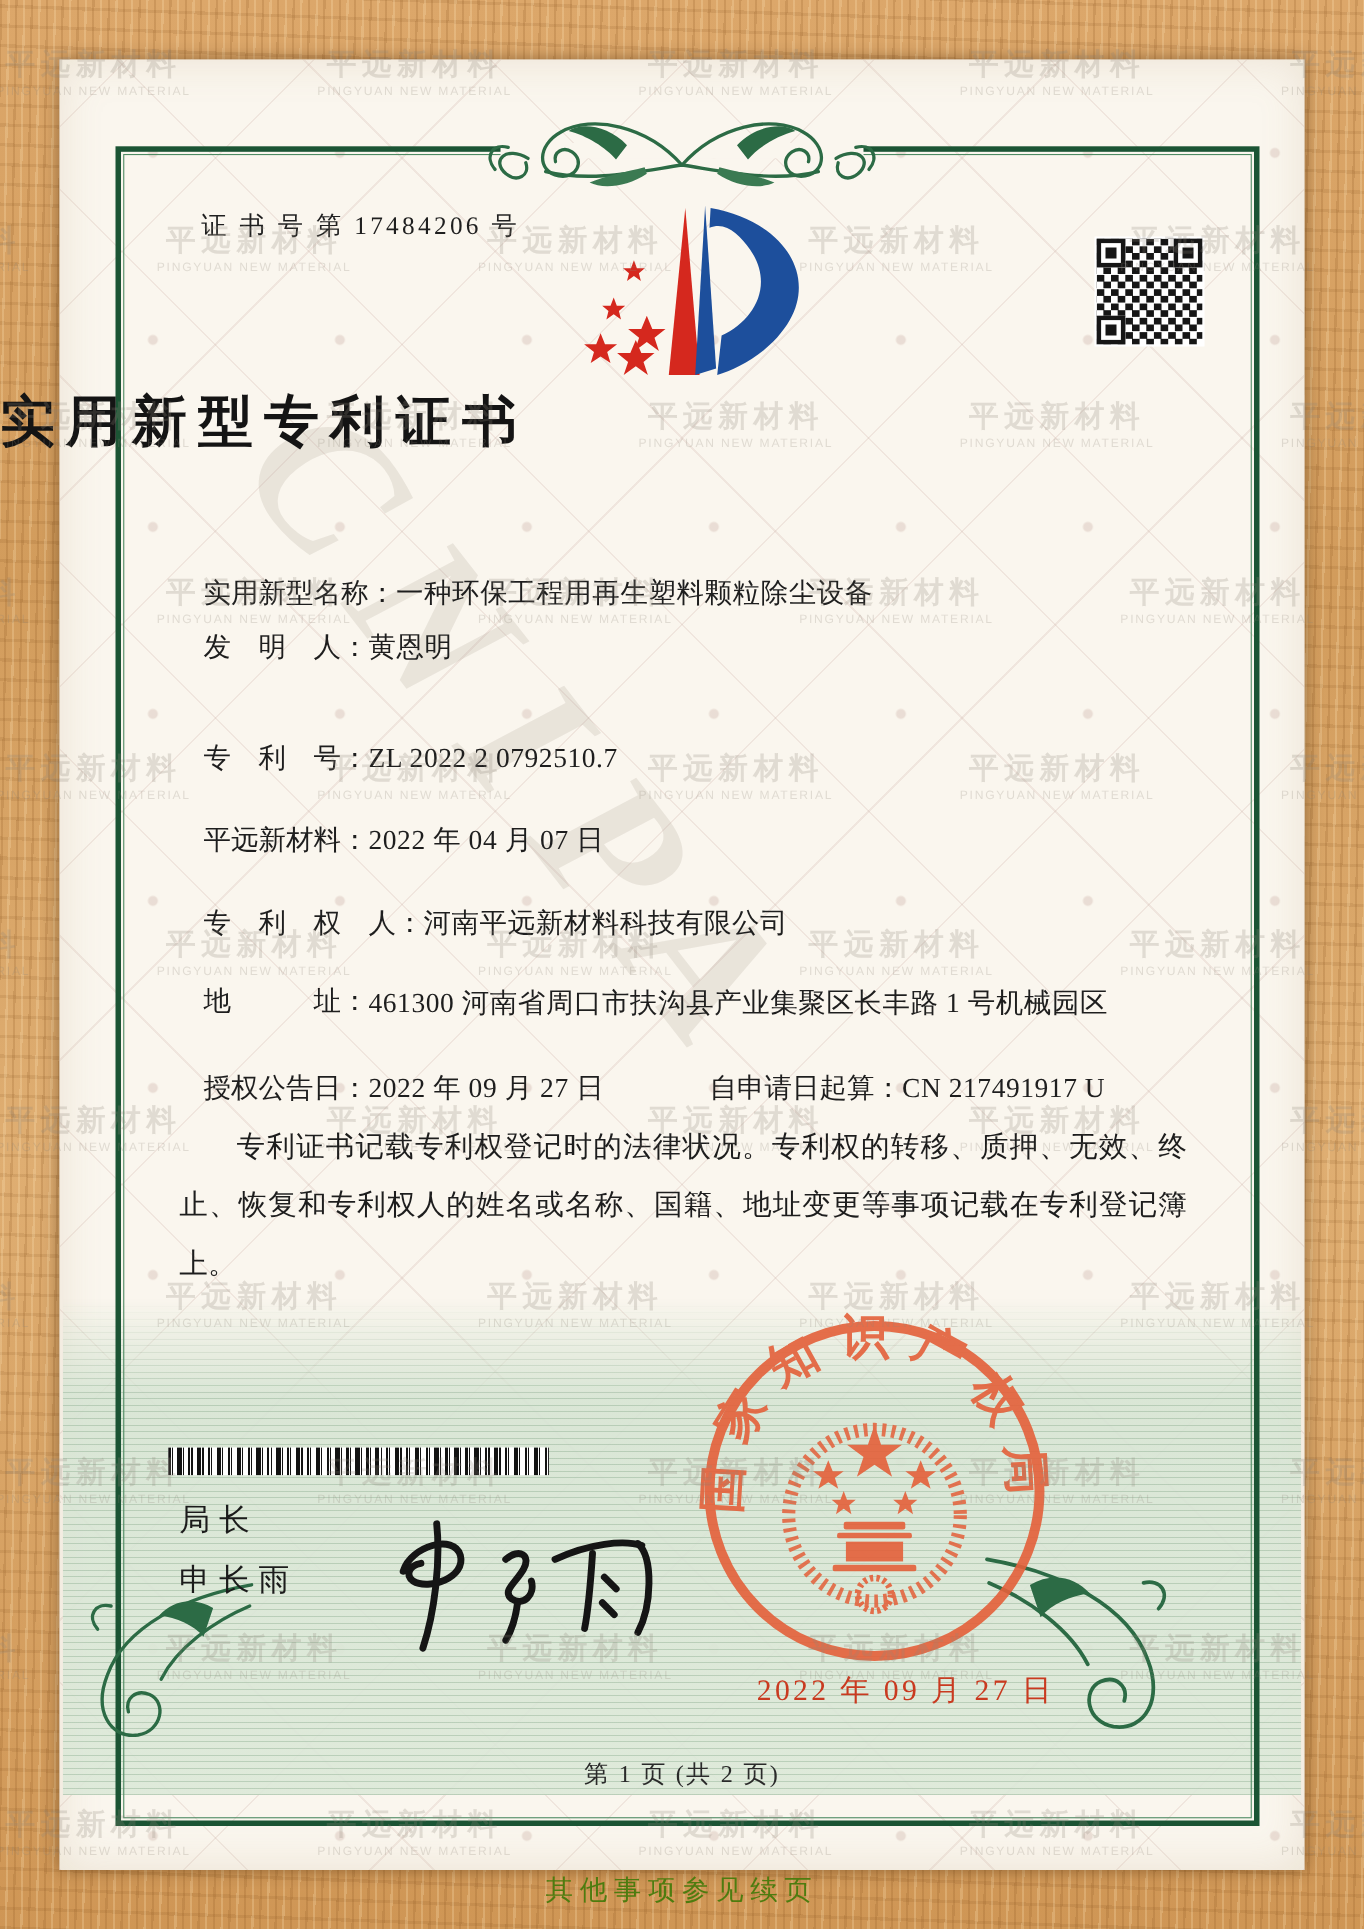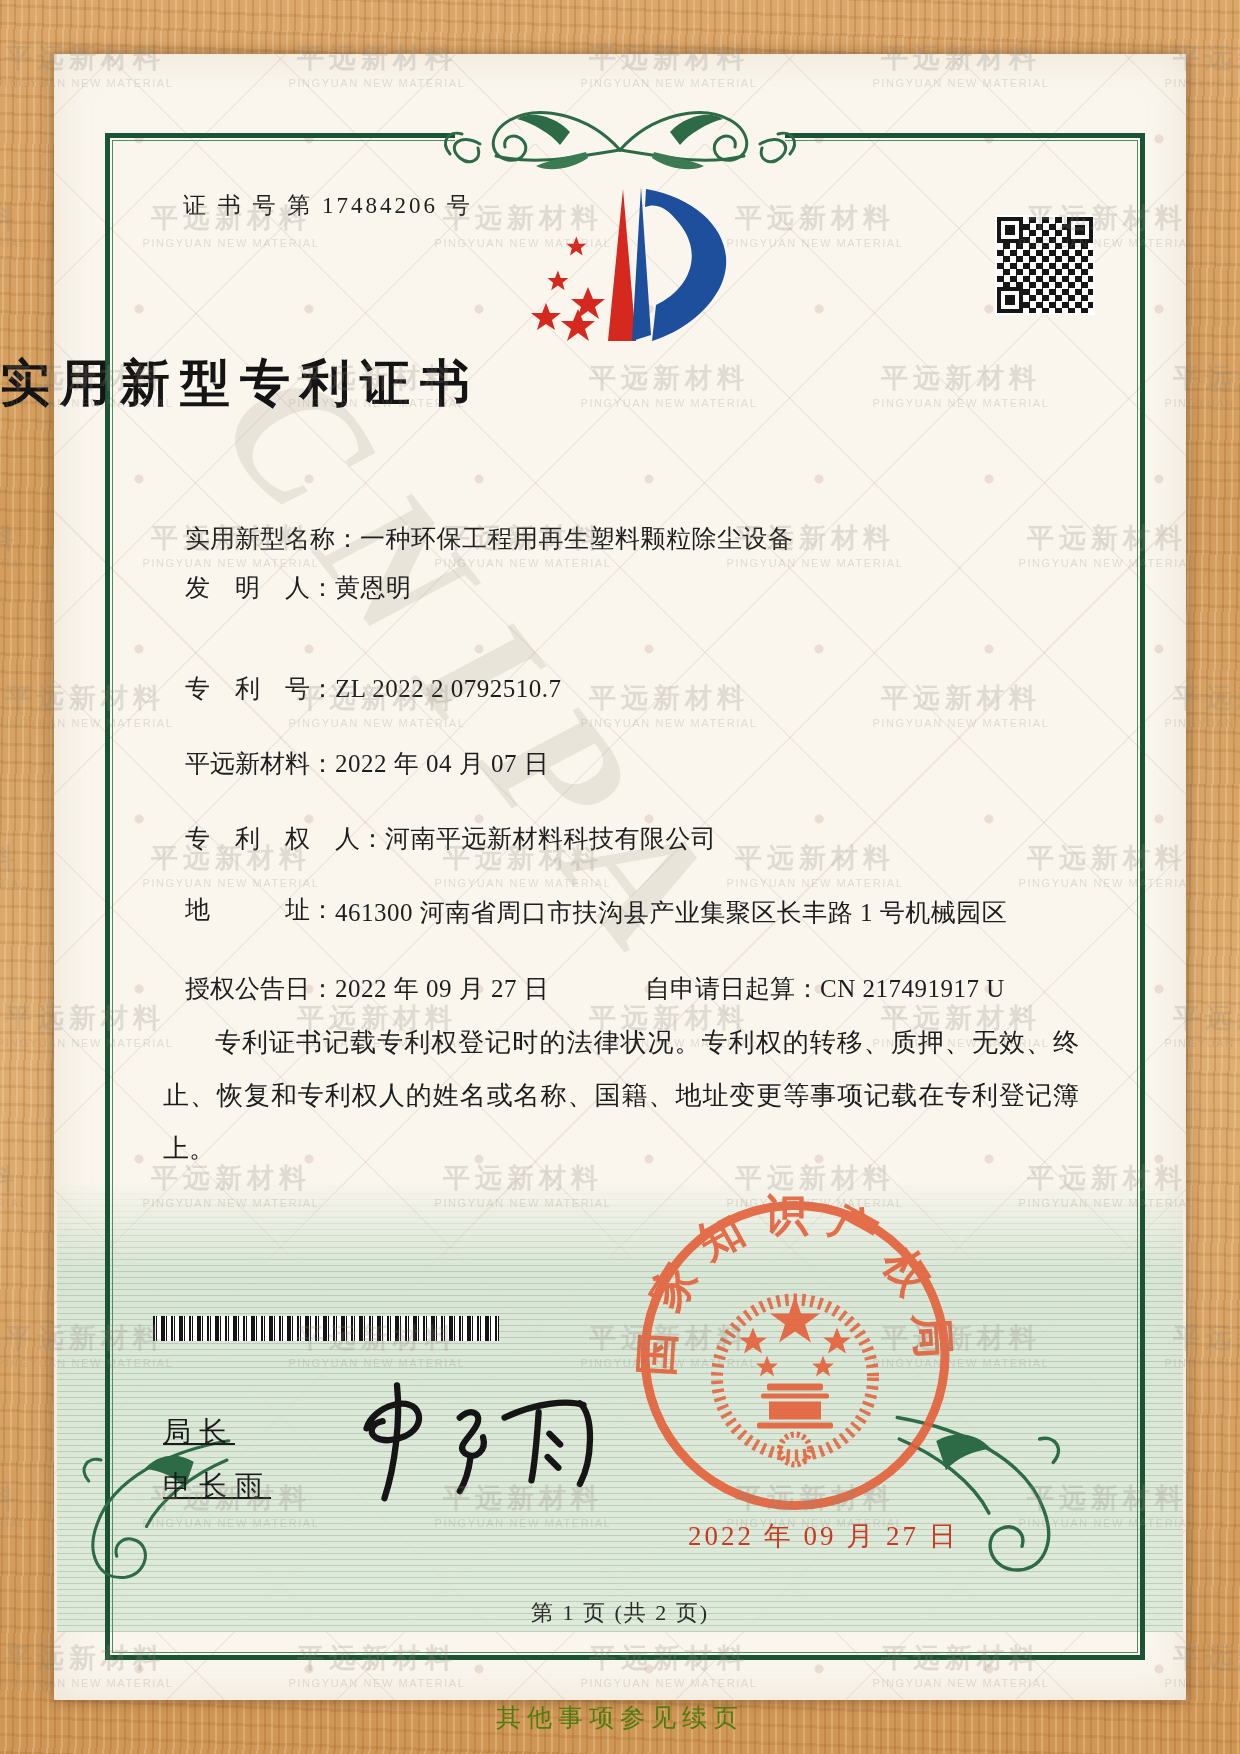--- a/index.html
+++ b/index.html
@@ -49,22 +49,22 @@
   .frow .val{letter-spacing:.5px;}
   .frow-address .val{display:inline-block;white-space:normal;width:745px;vertical-align:top;line-height:40px;}
   .grant-no{position:absolute;left:460px;top:0;white-space:nowrap;}
   .body-par{position:absolute;left:163px;top:1016px;width:916px;font-size:26px;line-height:53px;
     color:#1d1d1d;text-align:justify;}
   .body-par p{margin:0;text-indent:2em;}
   
   .barcode{position:absolute;left:153px;top:1316px;width:346px;height:25px;background:#fff;
     background-image:repeating-linear-gradient(90deg,#131313 0 2px,#fff 2px 3px,#131313 3px 4px,#fff 4px 8px,#131313 8px 12px,#fff 12px 13px,#131313 13px 14px,#fff 14px 18px);}
   
-  .director{position:absolute;left:163px;top:1405px;font-family:"Liberation Sans","DejaVu Sans",sans-serif;
-    font-size:28px;letter-spacing:8px;color:#1b1b1b;line-height:54px;font-weight:500;text-decoration:underline;}
+  .director{position:absolute;left:163px;top:1355px;font-family:"Liberation Sans","DejaVu Sans",sans-serif;
+    font-size:28px;letter-spacing:8px;color:#1b1b1b;line-height:54px;font-weight:500;}
   .signature{position:absolute;left:345px;top:1365px;}
   
   .seal{position:absolute;left:625px;top:1185px;opacity:.9;}
   .seal-date{position:absolute;left:688px;top:1518px;font-size:27px;letter-spacing:3px;color:#c93a20;white-space:nowrap;}
   
   .qr{position:absolute;left:995px;top:215px;width:100px;height:100px;background:#fff;}
   .qr .mods{position:absolute;inset:2px;
     background:repeating-conic-gradient(#161616 0% 25%, #fff 0% 50%);background-size:13px 13px;}
   .finder{position:absolute;width:26px;height:26px;border:4px solid #161616;background:#fff;box-sizing:border-box;}
   .finder::after{content:"";position:absolute;left:4px;top:4px;width:10px;height:10px;background:#161616;}

